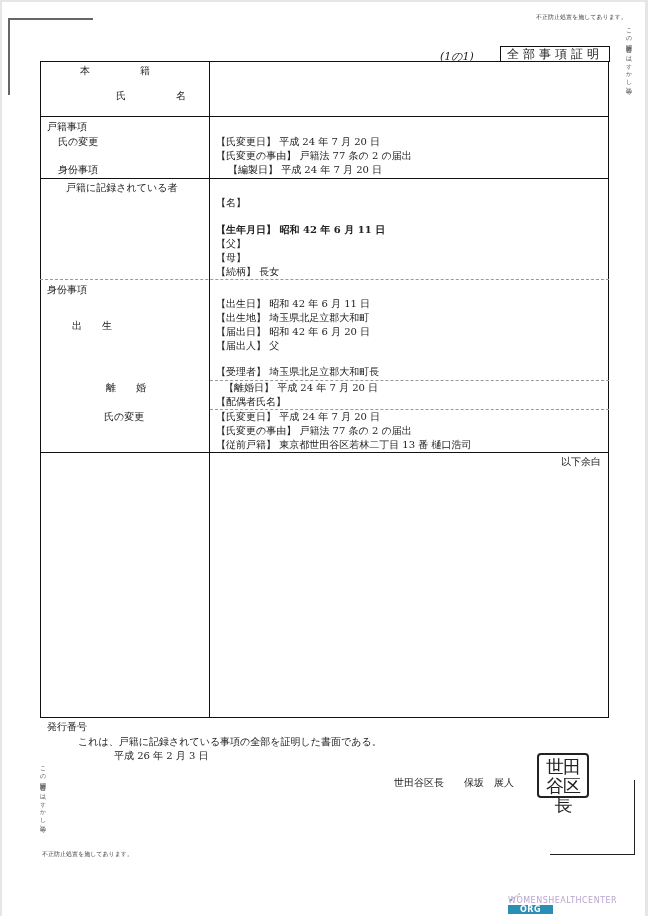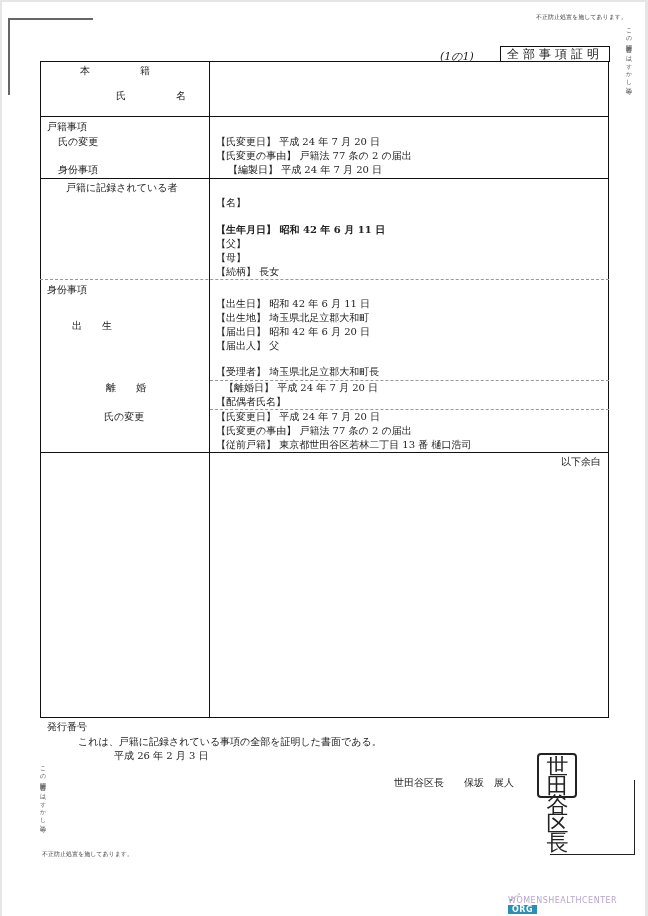--- a/index.html
+++ b/index.html
@@ -14,24 +14,24 @@
   .vert { writing-mode:vertical-rl; font-size:6px; color:#555; position:absolute; white-space:nowrap; letter-spacing:1px;}
   .pageno { position:absolute; left:440px; top:49px; font-size:11px;font-style:italic; }
   .title-box { position:absolute; left:500px; top:46px; width:108px; height:15px; border:1px solid #111; border-bottom:none;
                font-size:12px; text-align:center; letter-spacing:4px; line-height:15px; }
   .tbl { position:absolute; left:40px; top:61px; width:569px; height:657px; border:1px solid #111; box-sizing:border-box; }
   .vline { position:absolute; left:209px; top:61px; width:1px; height:657px; background:#111; }
   .hline { position:absolute; left:40px; width:569px; height:1px; background:#111; }
   .dash { position:absolute; left:40px; width:569px; height:0; border-top:1px dashed #999; }
   .dash-r { position:absolute; left:210px; width:399px; height:0; border-top:1px dashed #999; }
   .t { position:absolute; font-size:10px; white-space:nowrap; line-height:14px; }
-  .seal { position:absolute; left:537px; top:753px; width:40px; height:45px; border:2px solid #222; border-radius:4px; box-sizing:border-box;
-          font-size:22px; line-height:19px; text-align:center; padding-top:2px; letter-spacing:-1px; }
+  .seal { position:absolute; left:537px; top:753px; width:52px; height:45px; border:2px solid #222; border-radius:4px; box-sizing:border-box;
+          font-size:18px; line-height:19px; text-align:center; padding-top:2px; letter-spacing:-1px; }
   .wm { position:absolute; left:508px; top:896px; font-family:"DejaVu Sans","Liberation Sans",sans-serif; font-size:8px; color:#b9a4cf; letter-spacing:0.5px; }
-  .wm .org { background:#2a8fb5; color:#fff; padding:0 4px; font-weight:bold; }
+  .wm .org { background:#2a8fb5; color:#fff; padding:0 12px; font-weight:bold; }
   .dots { position:absolute; left:510px; top:893px; width:10px; height:8px; }
 </style>
 </head>
 <body>
 
 <div class="page"></div>
 
 <div class="corner-tl-h"></div>
 <div class="corner-tl-v"></div>
 <div class="corner-br-h"></div>

